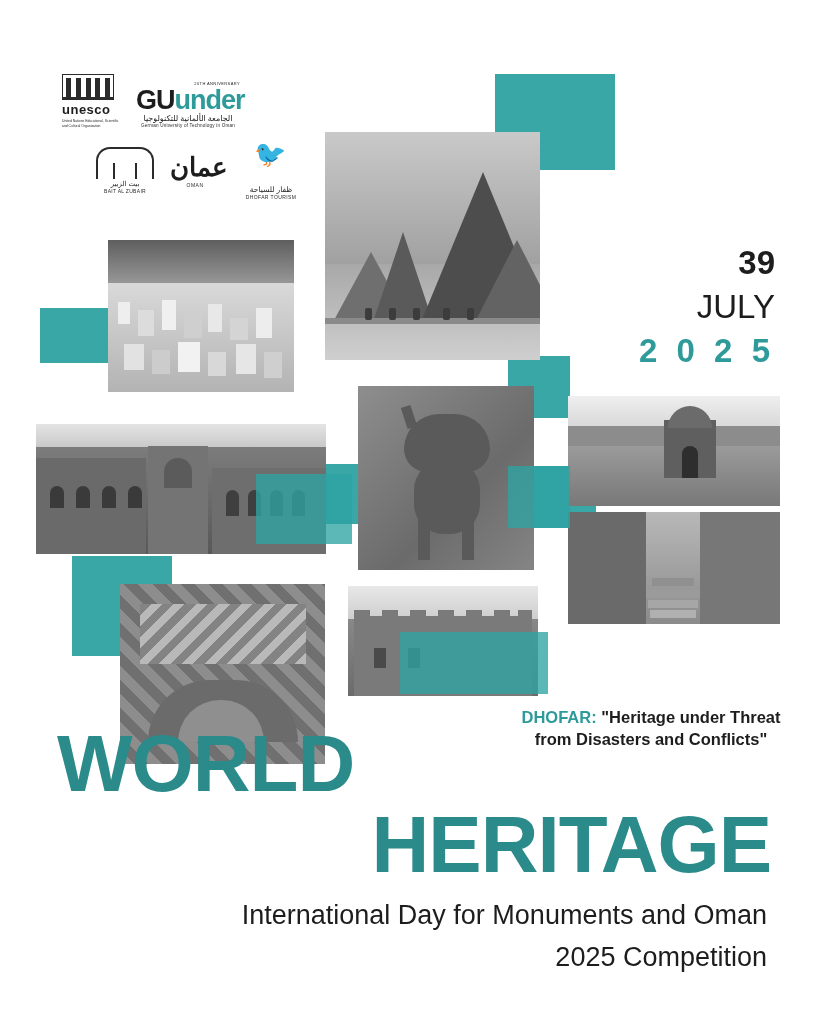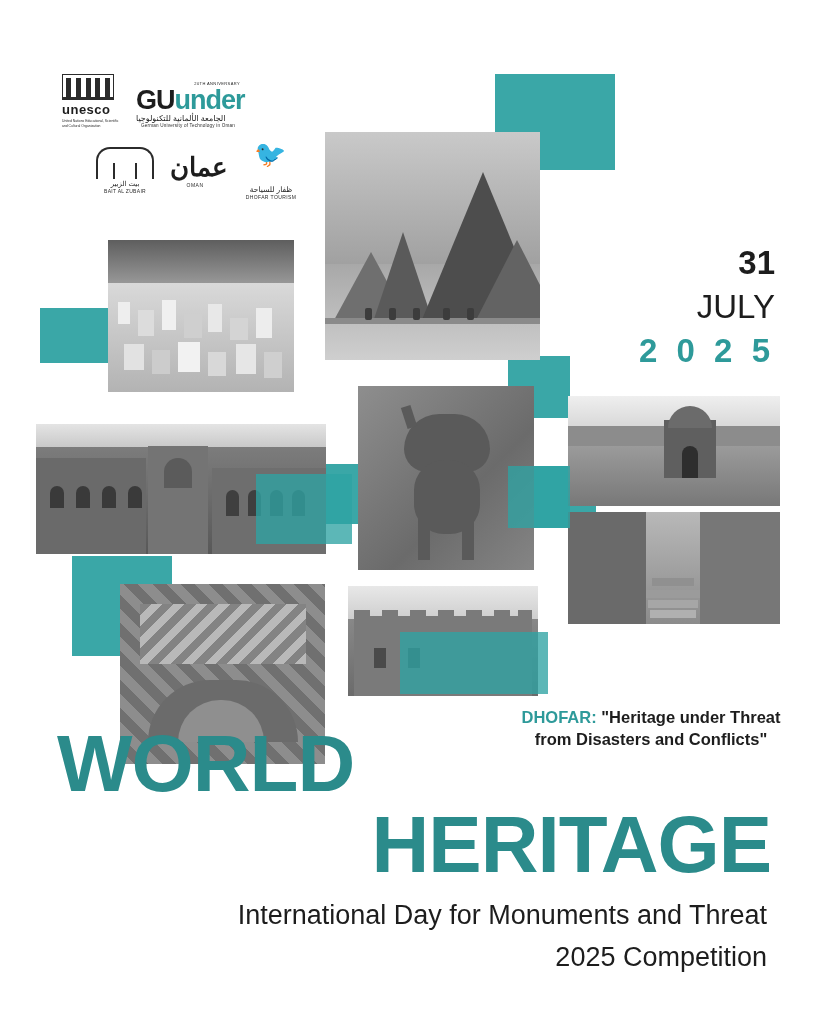--- a/index.html
+++ b/index.html
@@ -70,22 +70,23 @@
     font-size: 27px;
     font-weight: bold;
     color: #1d1d1d;
     letter-spacing: -1px;
     line-height: 27px;
   }
   .gutech-word .teal { color: #2e9a9a; }
   .gutech-ar {
     font-size: 8px;
     color: #1d1d1d;
-    text-align: left;
+    text-align: center;
     letter-spacing: 1px;
+    font-family: Liberation Serif, serif;
   }
   .gutech-sub {
     font-size: 4.6px;
     color: #2b2b2b;
     text-align: center;
     letter-spacing: .2px;
   }
 
   .zubair-logo { width: 58px; text-align: center; }
   .zubair-mark {
@@ -415,27 +416,27 @@
       <div class="oman-en">OMAN</div>
     </div>
 
     <div class="dhofar-logo">
       <div class="dhofar-bird">🐦</div>
       <div class="dhofar-ar">ظفار للسياحة</div>
       <div class="dhofar-en">DHOFAR TOURISM</div>
     </div>
   </div>
 
-  <div id="deadline-day">31</div>
+  <div id="deadline-day">39</div>
   <div id="deadline-month">JULY</div>
   <div id="deadline-year">2 0 2 5</div>
 
   <div id="theme-box">
     <span class="theme-key">DHOFAR:</span>
     <span>"Heritage under Threat from Disasters and Conflicts"</span>
   </div>
 
   <div id="heritage">HERITAGE</div>
   <div id="world">WORLD</div>
-  <div id="subtitle-1">International Day for Monuments and Threat</div>
+  <div id="subtitle-1">International Day for Monuments and Oman</div>
   <div id="subtitle-2">2025 Competition</div>
 
 </div>
 
 </body></html>

